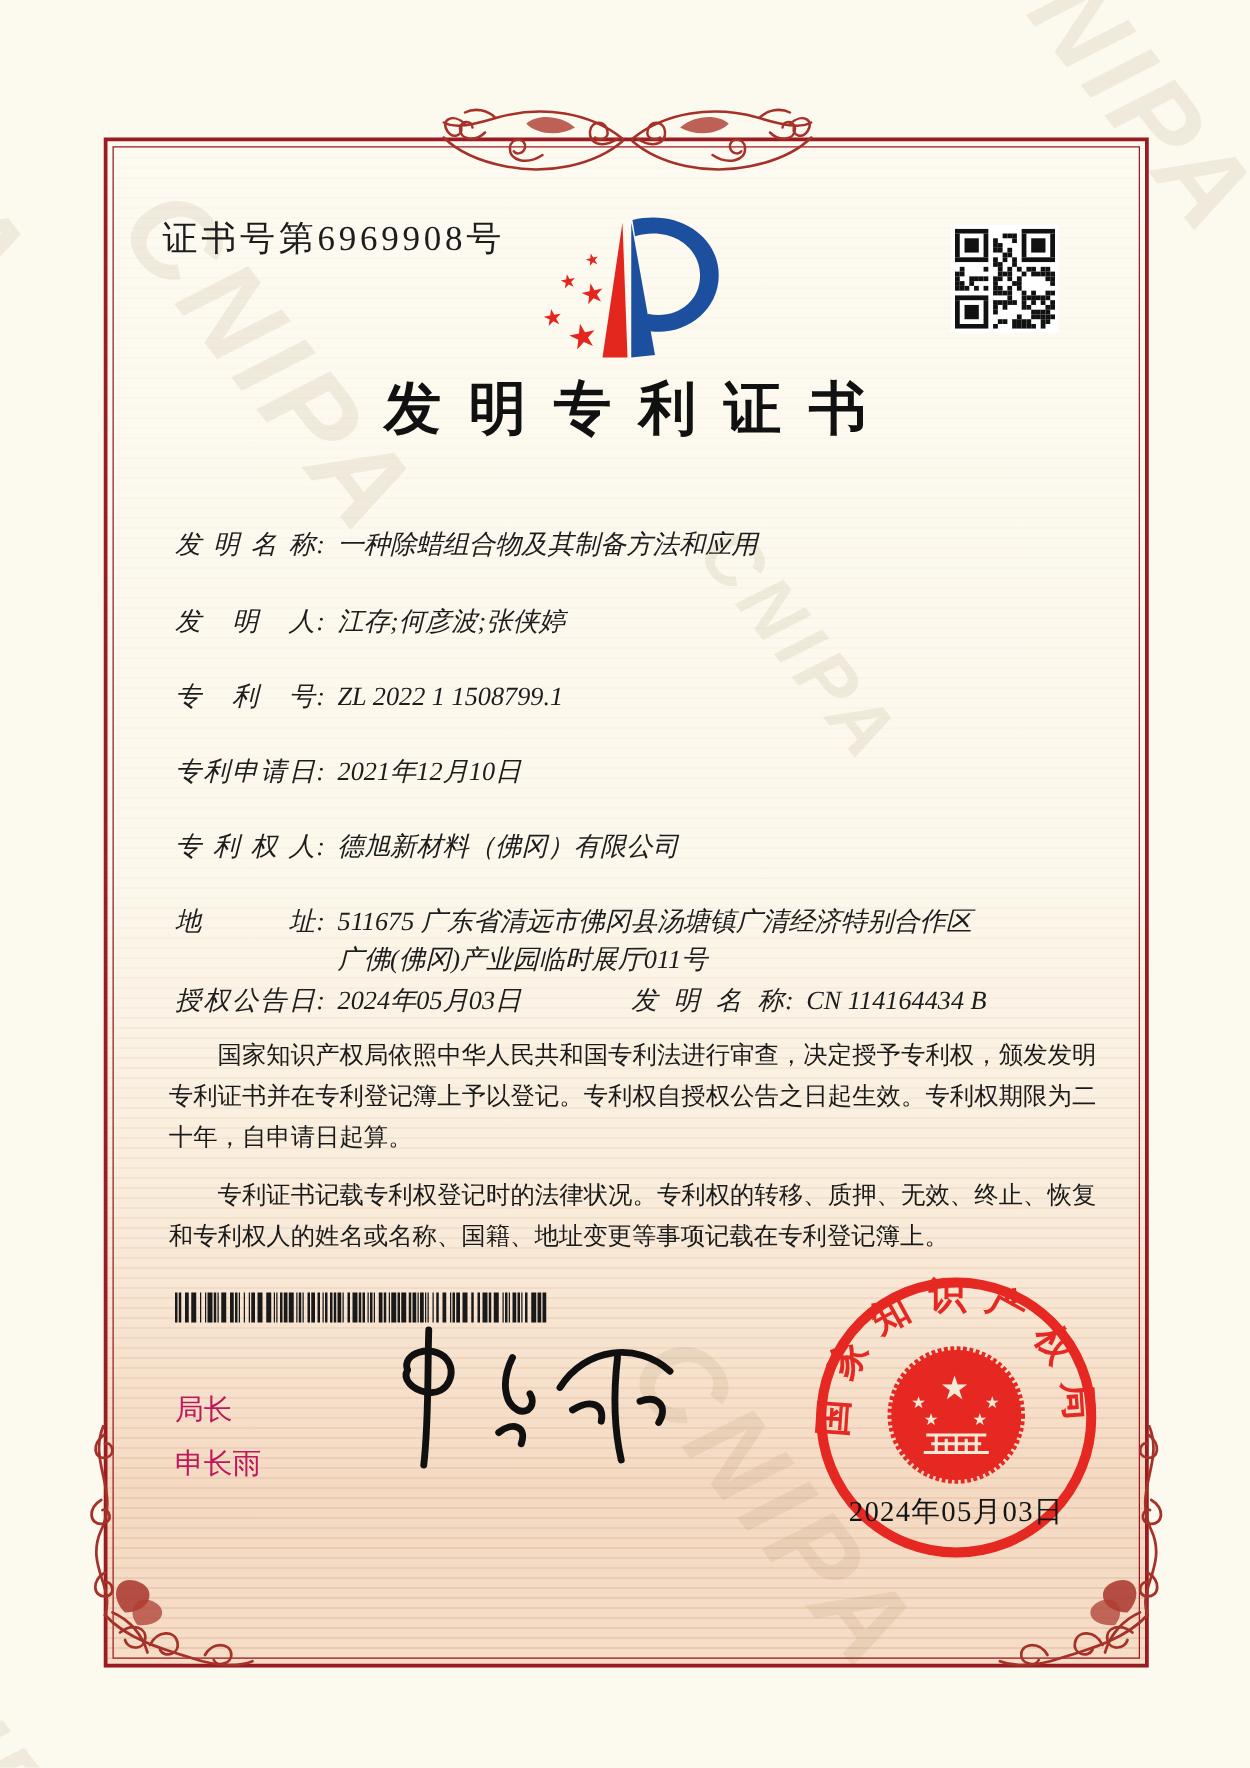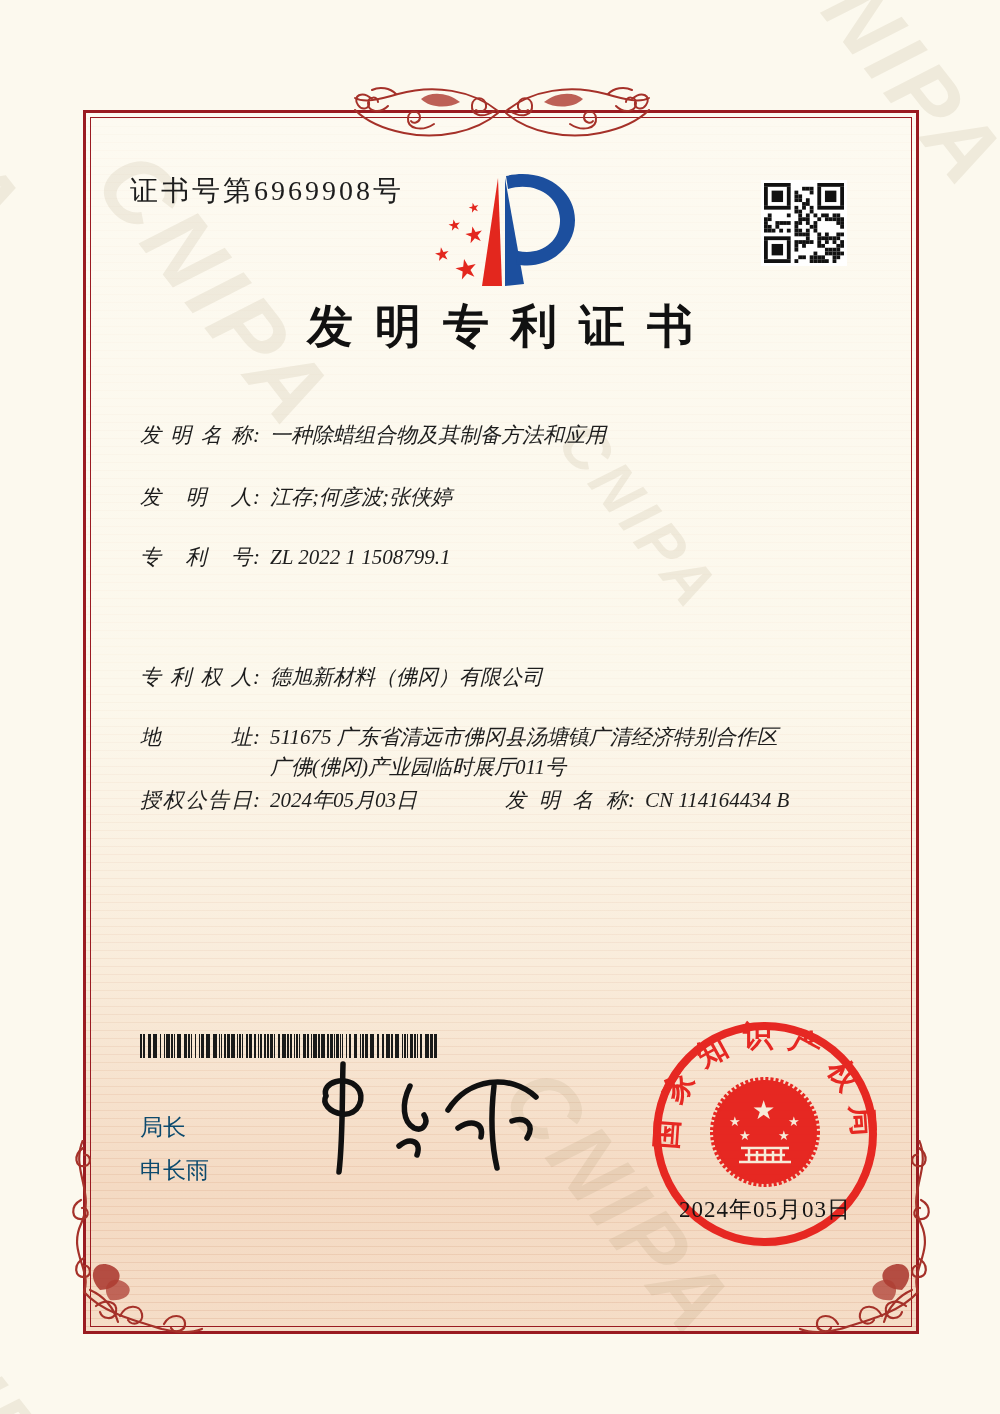--- a/index.html
+++ b/index.html
@@ -53,21 +53,21 @@
   .field.addr .fvalue{width:522px;}
   .fgroup2{position:absolute;left:365px;top:0;}
   .fgroup2 .flabel{width:122px;}
   .bodytext{
     position:absolute;left:135px;width:742px;font-size:19.5px;line-height:33px;
     text-align:justify;color:#1a1a1a;
   }
   .bodytext p{margin:0 0 13px 0;text-indent:2em;}
   .barcode{position:absolute;left:140px;top:1034px;width:302px;height:24px;}
   .barcode i{position:absolute;top:0;height:24px;background:#191919;}
-  .sig-block{position:absolute;left:140px;font-family:"Liberation Sans","DejaVu Sans",sans-serif;font-size:23px;color:#0c4a6e;}
+  .sig-block{position:absolute;left:140px;font-family:"Liberation Sans","DejaVu Sans",sans-serif;font-size:23px;color:#be185d;}
   .signature{position:absolute;left:298px;top:1058px;}
   .seal{position:absolute;left:645px;top:1014px;z-index:6;opacity:.96;}
   .seal-date{position:absolute;left:645px;top:1194px;width:240px;text-align:center;font-size:23px;color:#141414;z-index:7;letter-spacing:1px;}
   .page-num{position:absolute;left:0;top:1290px;width:960px;text-align:center;font-size:16px;letter-spacing:1px;}
   .foot-note{
     position:absolute;left:368px;top:1338px;width:268px;height:38px;z-index:5;
     background:#fffdf6;display:flex;align-items:center;justify-content:center;
     font-size:19px;letter-spacing:2px;color:#222;
   }
 </style>
@@ -289,35 +289,42 @@
 
   <div class="field" style="top:420px">
     <span class="flabel">发明名称</span><span class="fcolon">:</span><span class="fvalue">一种除蜡组合物及其制备方法和应用</span>
   </div>
   <div class="field" style="top:482px">
     <span class="flabel">发明人</span><span class="fcolon">:</span><span class="fvalue">江存;何彦波;张侠婷</span>
   </div>
   <div class="field" style="top:542px">
     <span class="flabel">专利号</span><span class="fcolon">:</span><span class="fvalue">ZL 2022 1 1508799.1</span>
   </div>
+  <div class="field" style="top:602px">
+    <span class="flabel">专利申请日</span><span class="fcolon">:</span><span class="fvalue">2021年12月10日</span>
+  </div>
   <div class="field" style="top:662px">
     <span class="flabel">专利权人</span><span class="fcolon">:</span><span class="fvalue">德旭新材料（佛冈）有限公司</span>
   </div>
   <div class="field addr" style="top:722px">
     <span class="flabel">地址</span><span class="fcolon">:</span><span class="fvalue">511675 广东省清远市佛冈县汤塘镇广清经济特别合作区广佛(佛冈)产业园临时展厅011号</span>
   </div>
   <div class="field" style="top:785px;width:760px">
     <span>
       <span class="flabel">授权公告日</span><span class="fcolon">:</span><span class="fvalue">2024年05月03日</span>
     </span>
     <span class="fgroup2">
       <span class="flabel">发明名称</span><span class="fcolon">:</span><span class="fvalue">CN 114164434 B</span>
     </span>
   </div>
 
+  <div class="bodytext" style="top:828px">
+    <p>国家知识产权局依照中华人民共和国专利法进行审查，决定授予专利权，颁发发明专利证书并在专利登记簿上予以登记。专利权自授权公告之日起生效。专利权期限为二十年，自申请日起算。</p>
+    <p>专利证书记载专利权登记时的法律状况。专利权的转移、质押、无效、终止、恢复和专利权人的姓名或名称、国籍、地址变更等事项记载在专利登记簿上。</p>
+  </div>
 
   <div class="barcode">
       <i style="left:0px;width:2px"></i>
       <i style="left:3px;width:2px"></i>
       <i style="left:8px;width:3px"></i>
       <i style="left:13px;width:4px"></i>
       <i style="left:20px;width:1px"></i>
       <i style="left:24px;width:1px"></i>
       <i style="left:26px;width:4px"></i>
       <i style="left:31px;width:2px"></i>

